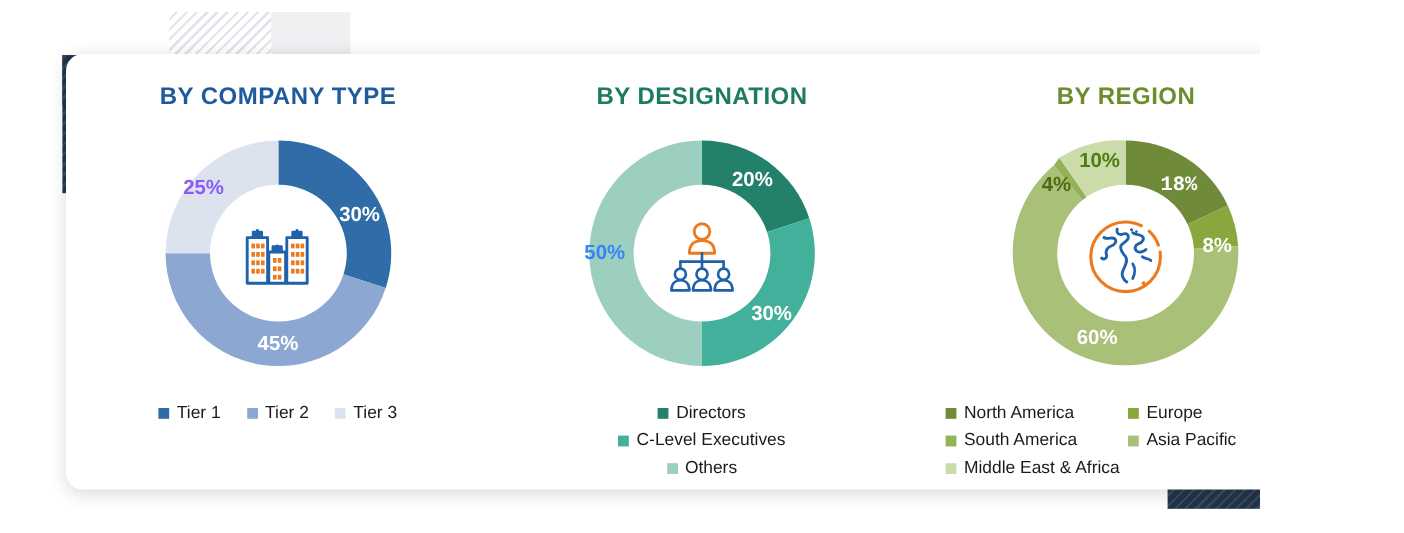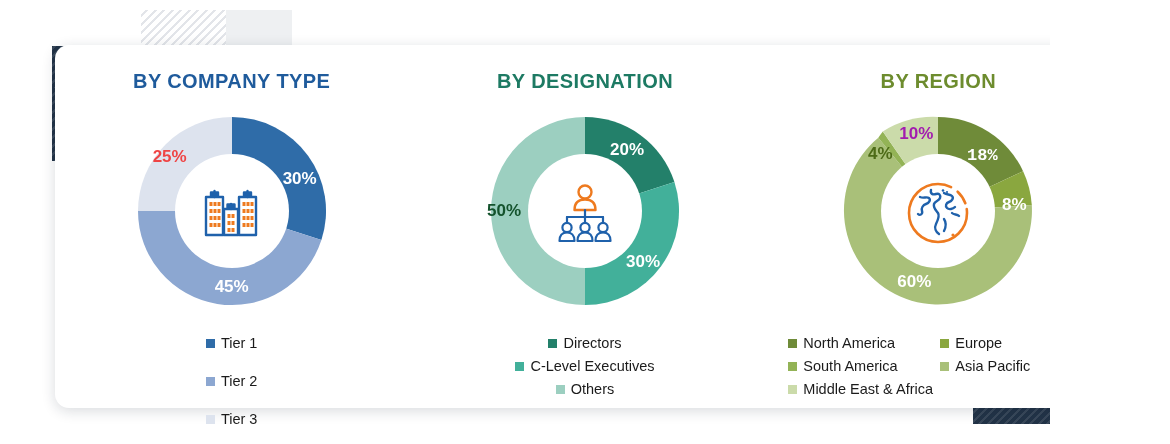--- a/index.html
+++ b/index.html
@@ -131,21 +131,20 @@
   
   .legend {
     margin-top: 16px;
     display: flex;
     flex-wrap: wrap;
     font-size: 14.5px;
     color: #1b1b1b;
   }
   .legend.inline {
     gap: 22px;
-    flex-direction: column;
   }
   .legend.stack {
     flex-direction: column;
     align-items: center;
     gap: 7px;
   }
   .legend.grid2 {
     width: 300px;
     gap: 7px 18px;
   }
@@ -195,21 +194,21 @@
             <path d="M104 104 L104 10 A94 94 0 0 1 193.4 133.1 Z" fill="#2f6ca8"></path>
 
             <path d="M104 104 L193.4 133.1 A94 94 0 0 1 10 104 Z" fill="#8ca7d1"></path>
 
             <path d="M104 104 L10 104 A94 94 0 0 1 104 10 Z" fill="#dde3ee"></path>
             <circle cx="104" cy="104" r="57" fill="#ffffff"></circle>
           </svg>
 
           <div class="pct" style="left:172px; top:72px; color:#ffffff;">30%</div>
           <div class="pct" style="left:104px; top:180px; color:#ffffff;">45%</div>
-          <div class="pct" style="left:42px; top:50px; color:#ef4444;">25%</div>
+          <div class="pct" style="left:42px; top:50px; color:#8b5cf6;">25%</div>
 
           
           <svg class="center-icon" width="72" height="72" viewBox="0 0 72 72">
             <g stroke="#1f61ab" stroke-width="2.4" fill="#ffffff" stroke-linejoin="round">
               <rect x="10" y="20" width="17" height="38"></rect>
               <rect x="28" y="32" width="14" height="26"></rect>
               <rect x="43" y="20" width="17" height="38"></rect>
               <line x1="18.5" y1="14" x2="18.5" y2="20" stroke-linecap="round"></line>
               <line x1="51.5" y1="14" x2="51.5" y2="20" stroke-linecap="round"></line>
               <line x1="35" y1="27" x2="35" y2="32" stroke-linecap="round"></line>
@@ -278,21 +277,21 @@
             <path d="M104 104 L104 10 A94 94 0 0 1 193.4 74.9 Z" fill="#23806a"></path>
 
             <path d="M104 104 L193.4 74.9 A94 94 0 0 1 104 198 Z" fill="#42b09a"></path>
 
             <path d="M104 104 L104 198 A94 94 0 0 1 104 10 Z" fill="#9ccfc0"></path>
             <circle cx="104" cy="104" r="57" fill="#ffffff"></circle>
           </svg>
 
           <div class="pct" style="left:146px; top:43px; color:#ffffff;">20%</div>
           <div class="pct" style="left:162px; top:155px; color:#ffffff;">30%</div>
-          <div class="pct" style="left:23px; top:104px; color:#14532d;">50%</div>
+          <div class="pct" style="left:23px; top:104px; color:#3b82f6;">50%</div>
 
           
           <svg class="center-icon" width="72" height="72" viewBox="0 0 72 72">
             <g stroke="#ee7a1f" stroke-width="2.4" fill="none" stroke-linecap="round" stroke-linejoin="round">
               <circle cx="36" cy="15" r="6.5"></circle>
               <path d="M25.5 33 C25.5 25.5 30 22.5 36 22.5 C42 22.5 46.5 25.5 46.5 33 Z"></path>
             </g>
             <g stroke="#1f61ab" stroke-width="2.2" fill="none" stroke-linecap="round">
               <line x1="36" y1="33" x2="36" y2="40"></line>
               <line x1="18" y1="40" x2="54" y2="40"></line>
@@ -343,21 +342,21 @@
             <path d="M104 104 L44.3 30.8 A94 94 0 0 1 48.8 24.5 Z" fill="#93b356"></path>
 
             <path d="M104 104 L48.8 24.5 A94 94 0 0 1 104 10 Z" fill="#cbdbaa"></path>
             <circle cx="104" cy="104" r="57" fill="#ffffff"></circle>
           </svg>
 
           <div class="pct" style="left:148px; top:48px; color:#ffffff;font-family:Liberation Mono, monospace;">18%</div>
           <div class="pct" style="left:180px; top:98px; color:#ffffff;">8%</div>
           <div class="pct" style="left:80px; top:175px; color:#ffffff;">60%</div>
           <div class="pct" style="left:46px; top:47px; color:#4d6b17;">4%</div>
-          <div class="pct" style="left:82px; top:27px; color:#a21caf;">10%</div>
+          <div class="pct" style="left:82px; top:27px; color:#4d7c0f;">10%</div>
 
           
           <svg class="center-icon" width="76" height="76" viewBox="0 0 76 76">
             <circle cx="38" cy="38" r="29" fill="none" stroke="#ee7a1f" stroke-width="2.6" stroke-linecap="round" stroke-dasharray="150 8 14 6"></circle>
             <g fill="none" stroke="#1f61ab" stroke-width="2.4" stroke-linecap="round" stroke-linejoin="round">
               <path d="M20 22 C24 24 26 21 29 23 C31 25 29 28 26 29 C23 30 21 33 22 36
                        C23 39 20 41 18 39"></path>
               <path d="M31 15 C30 19 33 20 36 19 C39 18 41 20 40 23 C39 26 35 26 34 29
                        C33 33 36 35 38 38 C40 41 38 45 36 49 C34 53 36 57 39 59"></path>
               <path d="M44 18 C47 20 50 19 52 21 C54 23 52 26 49 27 C46 28 45 31 47 33

